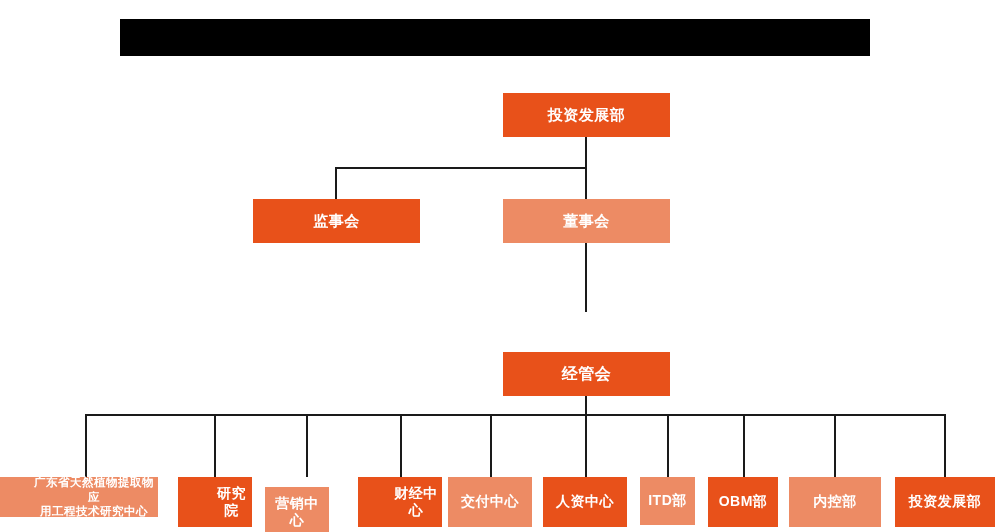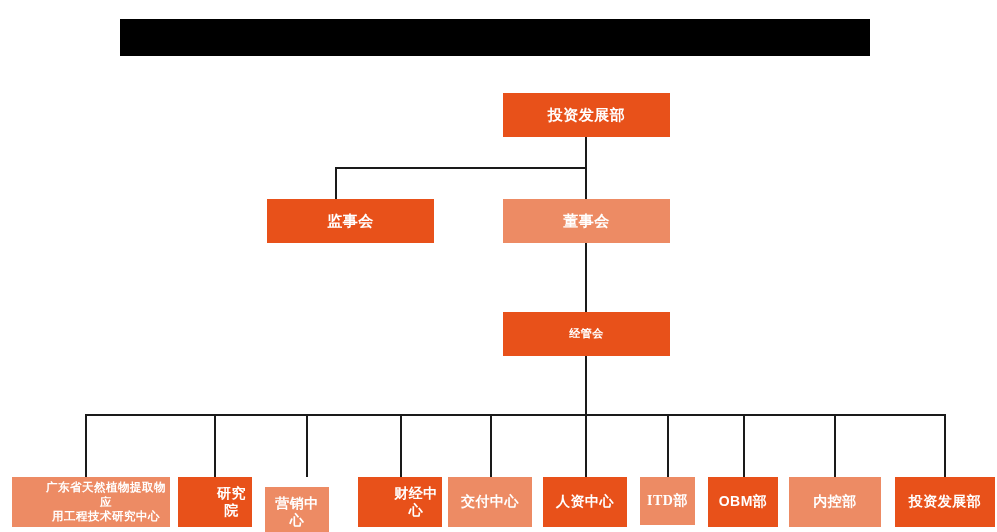--- a/index.html
+++ b/index.html
@@ -32,38 +32,38 @@
     align-items: center;
     justify-content: center;
     text-align: center;
     color: #ffffff;
     font-weight: bold;
     letter-spacing: 0.5px;
     line-height: 1.25;
     z-index: 3;
   }
   .node.dark  { background: #E8511A; }
-  .node.light { background: #ED8B64; font-family: Liberation Serif, serif; }
+  .node.light { background: #ED8B64; }
   .node-label {
     display: block;
     width: 100%;
     padding: 0 4px;
     box-sizing: border-box;
     white-space: pre-line;
   }
   .connector {
     position: absolute;
     background: #1a1a1a;
     z-index: 1;
   }
   .connector.v { width: 2px; }
   .connector.h { height: 2px; }
   .tier-1 { font-size: 15px; }
   .tier-2 { font-size: 15px; }
-  .tier-3 { font-size: 11px; }
+  .tier-3 { font-size: 16px; margin-top: 40px; }
   .tier-4 { font-size: 14px; }
   .tier-4.small { font-size: 11.5px; font-weight: bold; }
 </style>
 </head>
 <body>
 
 <div id="chart-root">
 
   <div class="redacted-title-bar"></div>
 
@@ -89,32 +89,32 @@
   <div class="connector v" style="left:585px; top:414px; height:63px;"></div>
   <div class="connector v" style="left:667px; top:414px; height:63px;"></div>
   <div class="connector v" style="left:743px; top:414px; height:63px;"></div>
   <div class="connector v" style="left:834px; top:414px; height:63px;"></div>
   <div class="connector v" style="left:944px; top:414px; height:63px;"></div>
 
   <div class="node dark tier-1" style="left:503px; top:93px; width:167px; height:44px;">
     <span class="node-label">投资发展部</span>
   </div>
 
-  <div class="node dark tier-2" style="left:267px; top:199px; width:167px; height:44px;">
+  <div class="node dark tier-2" style="left:253px; top:199px; width:167px; height:44px;">
     <span class="node-label">监事会</span>
   </div>
   <div class="node light tier-2" style="left:503px; top:199px; width:167px; height:44px;">
     <span class="node-label">董事会</span>
   </div>
 
   <div class="node dark tier-3" style="left:503px; top:312px; width:167px; height:44px;">
     <span class="node-label">经管会</span>
   </div>
 
-  <div class="node light tier-4 small" style="left:12px; top:477px; width:158px; height:50px;padding-left:30px;">
+  <div class="node light tier-4 small" style="left:0; top:477px; width:158px; height:40px;padding-left:30px;">
     <span class="node-label">广东省天然植物提取物应
 用工程技术研究中心</span>
   </div>
   <div class="node dark tier-4" style="left:178px; top:477px; width:74px; height:50px;padding-left:33px;">
     <span class="node-label">研究院</span>
   </div>
   <div class="node light tier-4" style="left:265px; top:487px; width:64px; height:50px;">
     <span class="node-label">营销中心</span>
   </div>
   <div class="node dark tier-4" style="left:358px; top:477px; width:84px; height:50px;padding-left:32px;">

